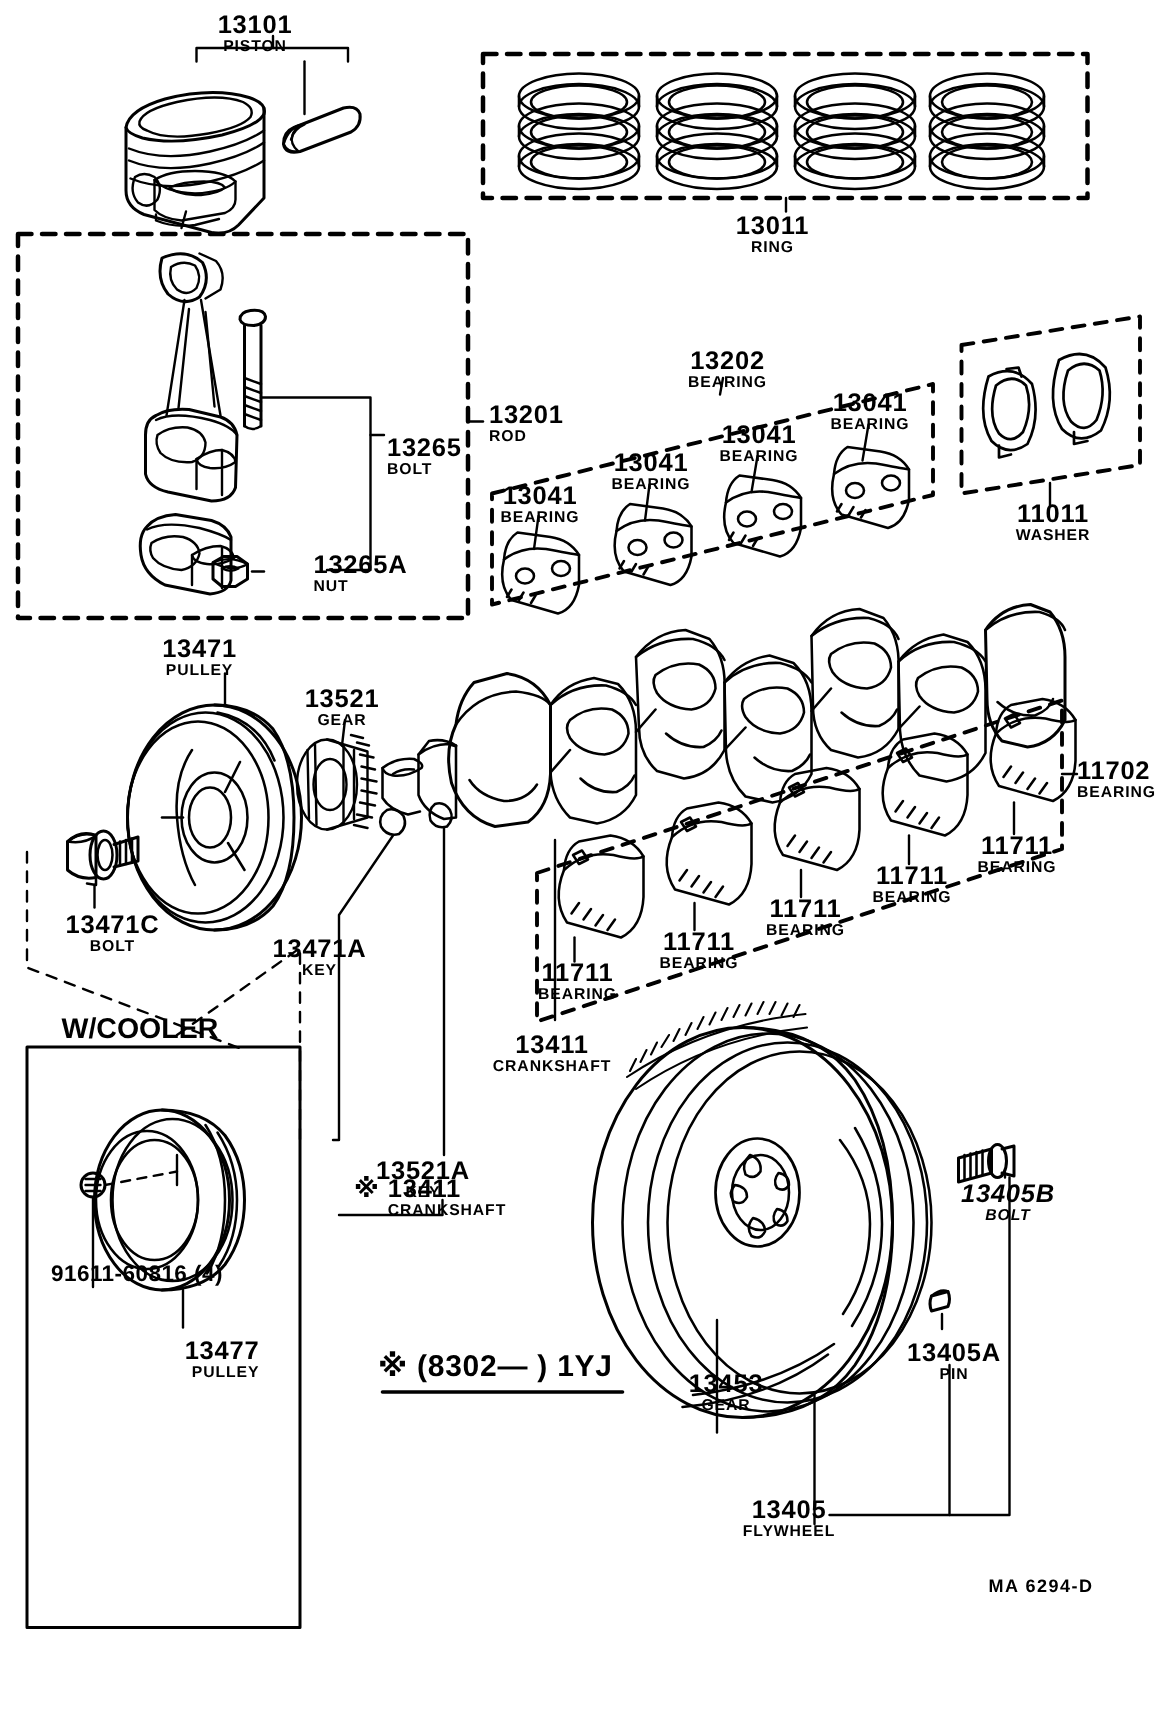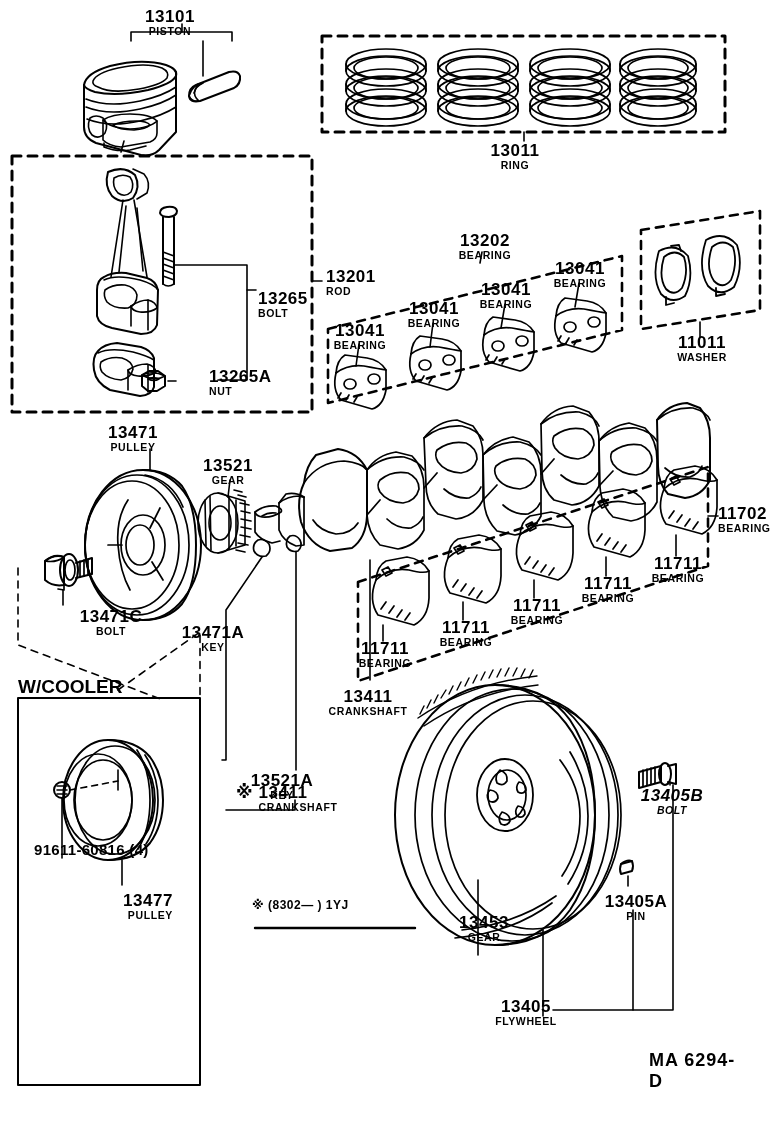--- a/index.html
+++ b/index.html
@@ -5,23 +5,23 @@
 <style>
   html,body{margin:0;padding:0;background:#fff;}
   body{width:784px;height:1142px;position:relative;overflow:hidden;
        font-family:"Liberation Sans","DejaVu Sans",sans-serif;color:#000;}
   #sheet{position:absolute;left:0;top:0;width:784px;height:1015px;}
   svg{position:absolute;left:0;top:0;}
   .lbl{position:absolute;text-align:center;line-height:1;white-space:nowrap;}
   .lbl .num{display:block;font-size:17px;font-weight:bold;letter-spacing:.5px;}
   .lbl .nam{display:block;font-size:10.5px;font-weight:bold;letter-spacing:.6px;margin-top:1px;}
   .lbl.lft{text-align:left;}
-  .footer{position:absolute;font-size:18px;font-weight:bold;letter-spacing:1px;}
-  .wc{position:absolute;font-size:19px;font-weight:bold;letter-spacing:0px;}
-  .note{position:absolute;font-size:12px;font-weight:bold;letter-spacing:.5px;}
+  .footer{position:absolute;font-size:12px;font-weight:bold;letter-spacing:1px;}
+  .wc{position:absolute;font-size:19px;font-weight:bold;letter-spacing:0px;margin-left:23px;}
+  .note{position:absolute;font-size:20px;font-weight:bold;letter-spacing:.5px;}
   .pn{position:absolute;font-size:15px;font-weight:bold;letter-spacing:.3px;}
 </style>
 </head>
 <body>
 
 <div id="sheet">
 
 <svg width="784" height="1142" viewBox="0 0 784 1142" fill="none" stroke="#000" stroke-width="1.6" stroke-linecap="round" stroke-linejoin="round">
 
   <g>
@@ -507,21 +507,21 @@
 <div class="lbl" style="left:702px;top:334px;transform:translateX(-50%);">
   <span class="num">11011</span>
   <span class="nam">WASHER</span>
 </div>
 
 <div class="lbl" style="left:133px;top:424px;transform:translateX(-50%);">
   <span class="num">13471</span>
   <span class="nam">PULLEY</span>
 </div>
 
-<div class="lbl" style="left:75px;top:608px;transform:translateX(-50%);margin-left:36px;">
+<div class="lbl" style="left:75px;top:608px;transform:translateX(-50%);">
   <span class="num">13471C</span>
   <span class="nam">BOLT</span>
 </div>
 
 <div class="lbl" style="left:213px;top:624px;transform:translateX(-50%);">
   <span class="num">13471A</span>
   <span class="nam">KEY</span>
 </div>
 
 <div class="lbl" style="left:228px;top:457px;transform:translateX(-50%);">

